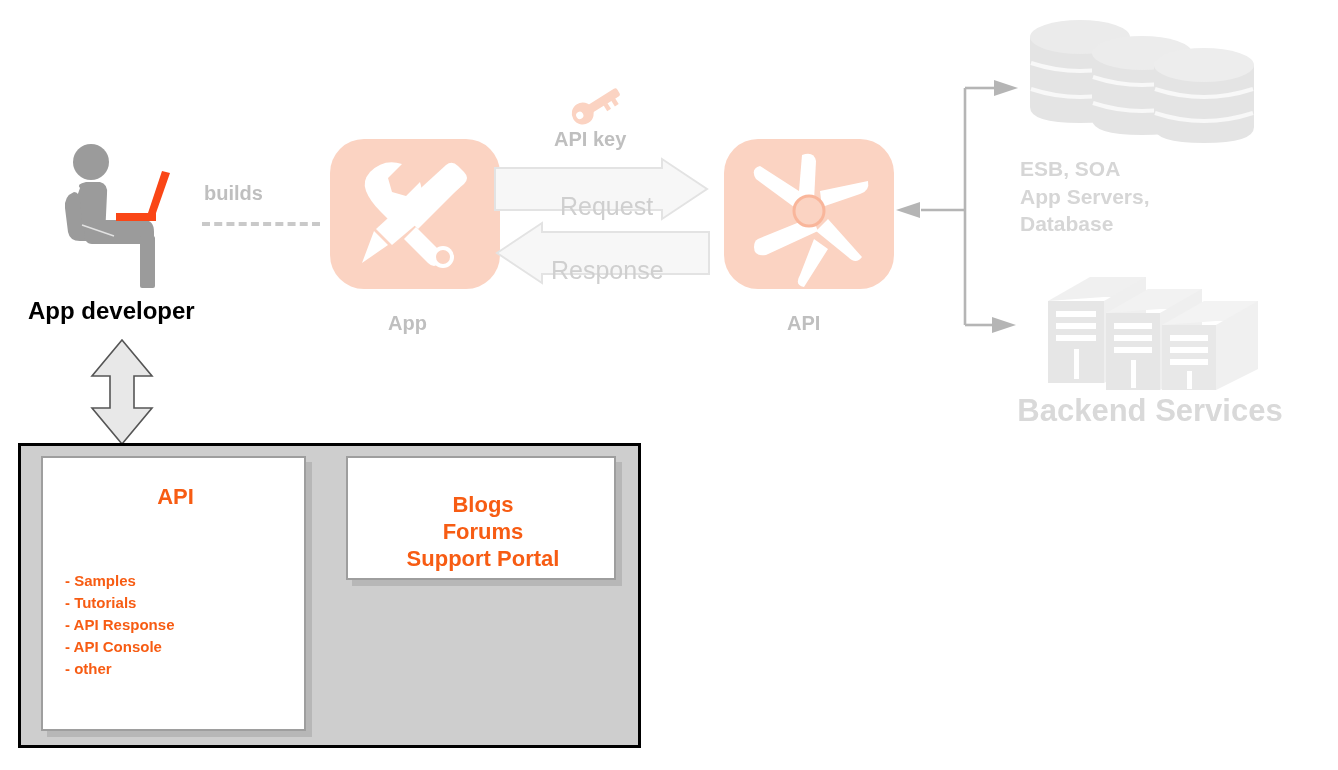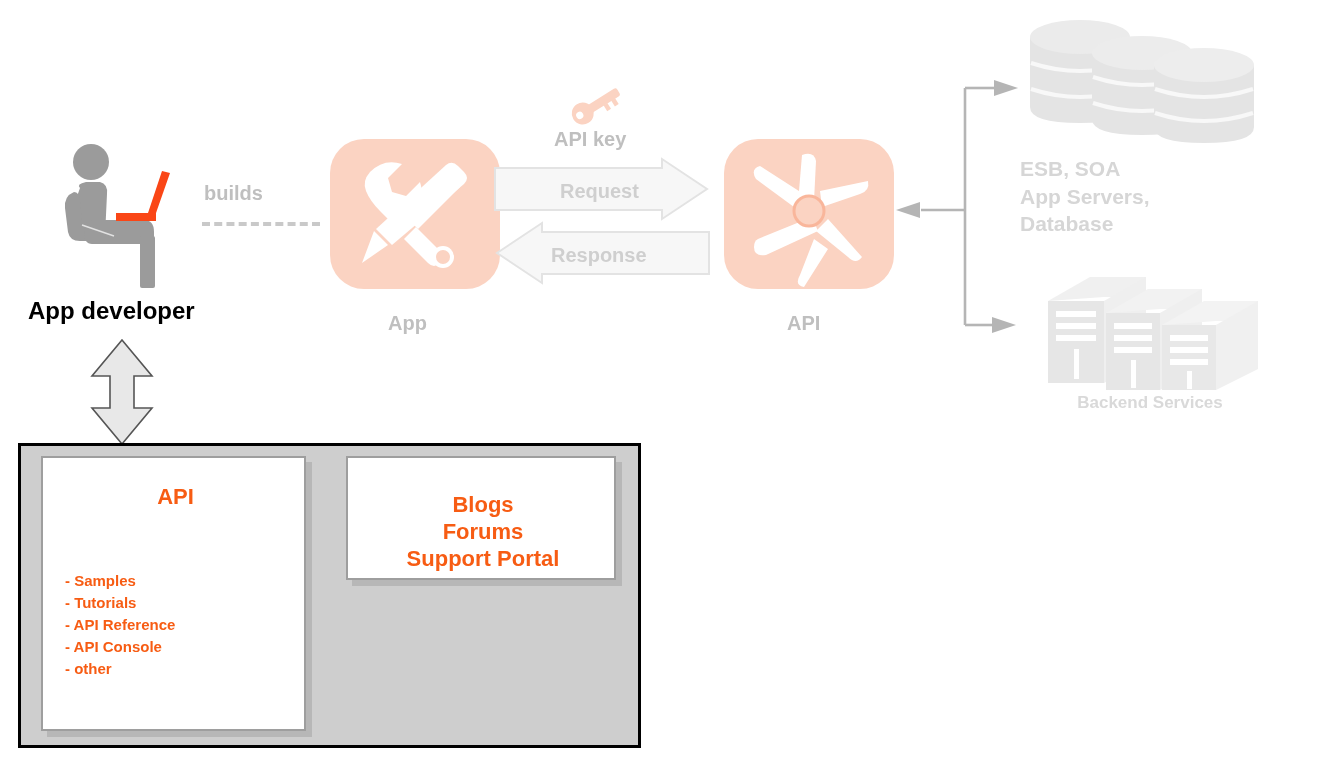--- a/index.html
+++ b/index.html
@@ -36,30 +36,31 @@
   .lbl-gray-lg {
     font-weight: bold;
     font-size: 21px;
     color: #d6d6d6;
     white-space: nowrap;
     text-align: left;
     line-height: 1.32;
   }
   .lbl-gray-xl {
     font-weight: bold;
-    font-size: 17px;
+    font-size: 31px;
     color: #d9d9d9;
     white-space: nowrap;
     text-align: center;
   }
   .arrow-text {
-    font-weight: bold;
-    font-size: 20px;
+    font-weight: normal;
+    font-size: 25px;
     color: #cfcfcf;
     white-space: nowrap;
+    margin-top: 12px;
   }
   .orange-title {
     font-weight: bold;
     font-size: 22px;
     color: #f75c13;
     text-align: center;
     line-height: 1.22;
   }
   .orange-item {
     font-weight: bold;
@@ -297,21 +298,21 @@
 
   <div class="abs dev-panel">
 
     <div class="abs white-card" style="left:20px; top:10px; width:265px; height:275px;">
       <div class="abs orange-title" style="left:0; top:26px; width:265px;">
         <div>API</div>
       </div>
       <div class="abs" style="left:22px; top:112px;">
         <div class="orange-item">- Samples</div>
         <div class="orange-item">- Tutorials</div>
-        <div class="orange-item">- API Reference</div>
+        <div class="orange-item">- API Response</div>
         <div class="orange-item">- API Console</div>
         <div class="orange-item">- other</div>
       </div>
     </div>
 
     <div class="abs white-card" style="left:325px; top:10px; width:270px; height:124px;">
       <div class="abs orange-title" style="left:0; top:34px; width:270px;">
         <div>Blogs</div>
         <div>Forums</div>
         <div>Support Portal</div>

